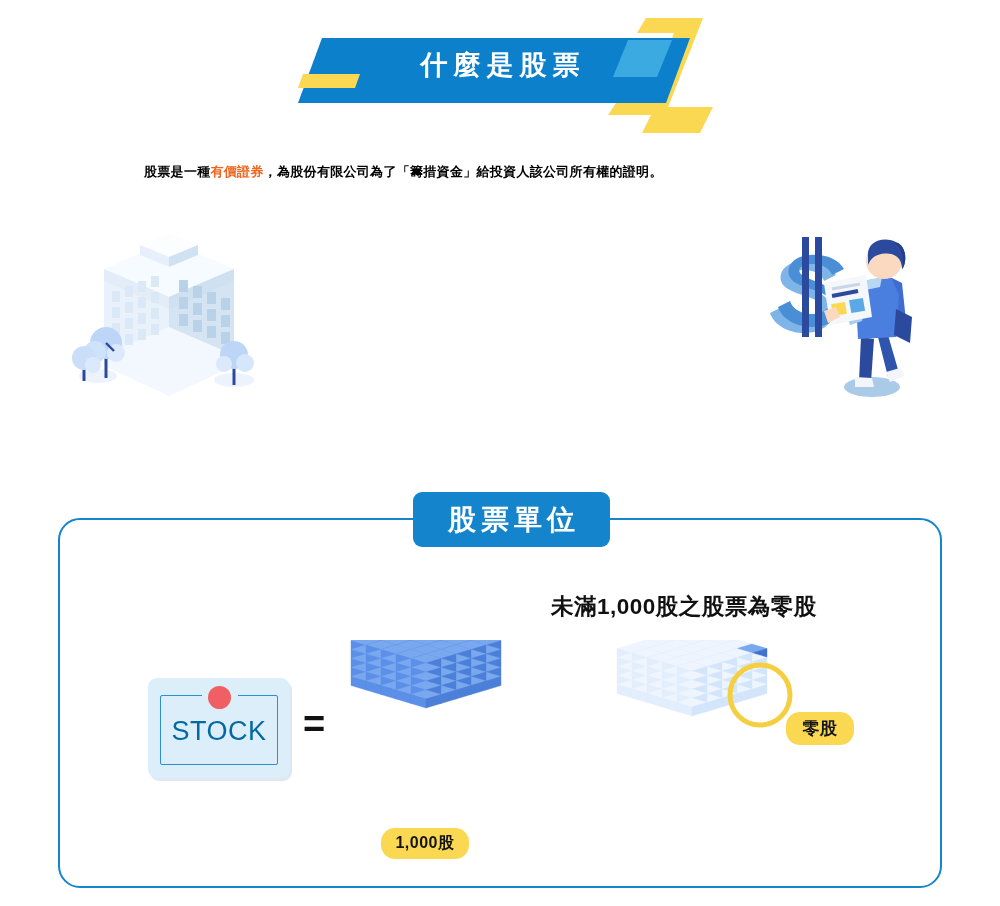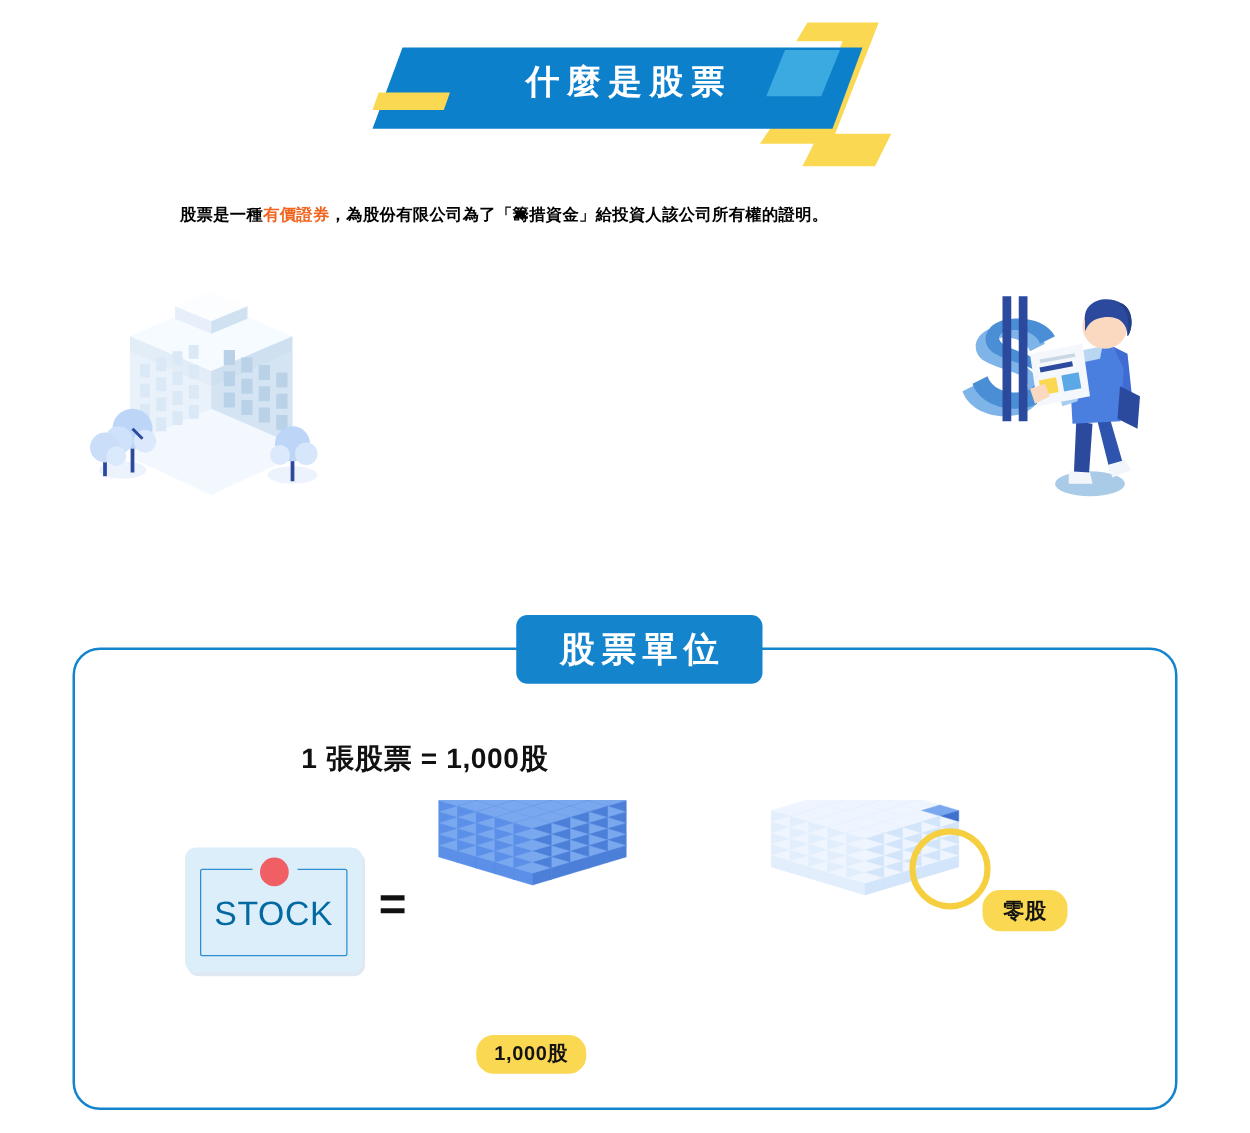--- a/index.html
+++ b/index.html
@@ -373,21 +373,21 @@
     </svg>
 
     <div class="flow-label lbl-company">公司</div>
     <div class="flow-label lbl-stock">股票</div>
     <div class="flow-label lbl-investor">投資人</div>
   </div>
 
   <div class="unit-box"></div>
   <div class="unit-badge">股票單位</div>
 
-  <div class="eq-heading eq-left">1 張股票 = 1,000股</div>
+  <div class="eq-heading eq-right">未滿1,000股之股票為零股</div>
 
   <div class="stock-card card-bot">
     <div class="inner"></div>
     <div class="notch"></div>
     <div class="seal"></div>
     <div class="stock-text">STOCK</div>
   </div>
 
   <div class="equals-sign">=</div>
 

